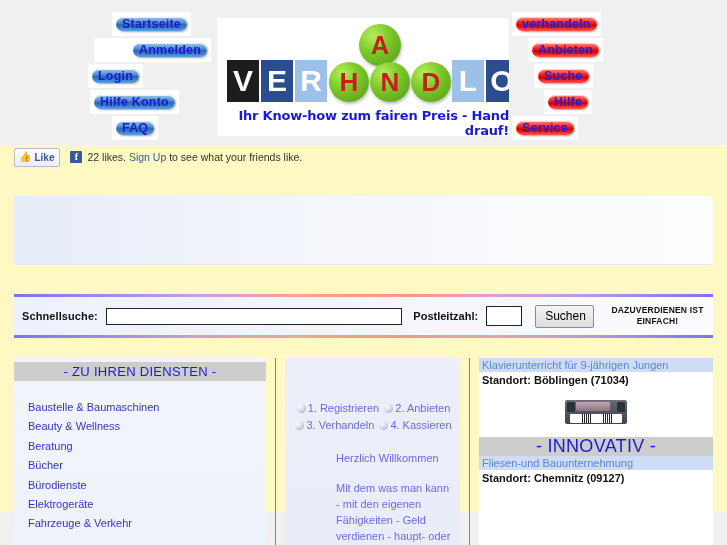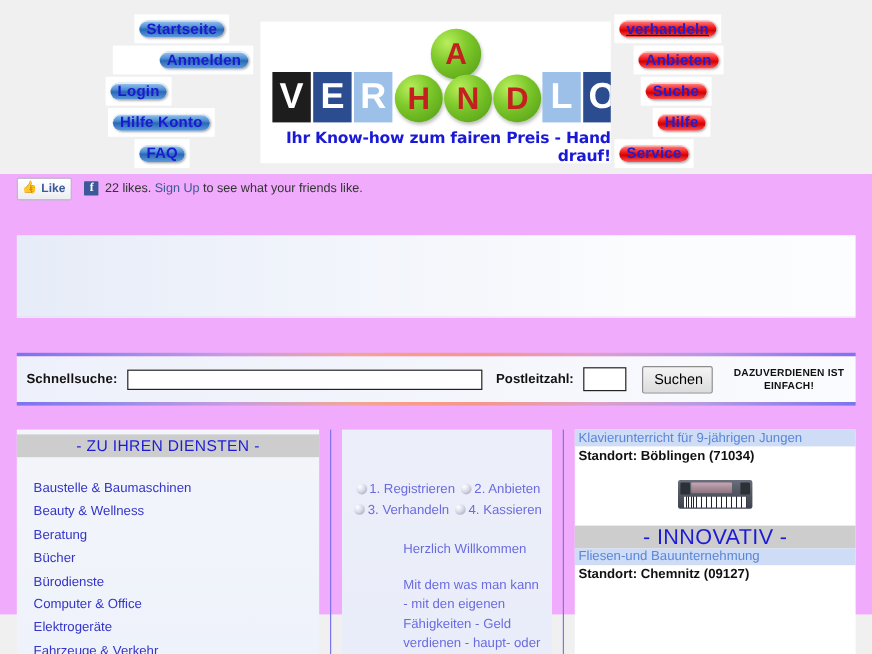--- a/index.html
+++ b/index.html
@@ -2,21 +2,21 @@
 <html><head>
 <meta charset="utf-8">
 <style>
   html, body {
     margin: 0; padding: 0;
     width: 727px; height: 545px;
     background: #f0f0f0;
     font-family: "Liberation Sans", sans-serif;
     overflow: hidden;
   }
-  .page { position: relative; width: 727px; height: 512px; background: #f0abfc; }
+  .page { position: relative; width: 727px; height: 512px; background: #fef9c3; }
 
   
   .header {
     position: relative;
     height: 145px;
     background: #f0f0f0;
   }
   .navcol {
     position: absolute;
     top: 12px;
@@ -28,21 +28,21 @@
   .navcol.left { left: 88px; align-items: flex-start; }
   .navcol.right { left: 512px; align-items: flex-start; }
   
   .btnwrap { background:#fff; padding:2px 4px; display:inline-block; }
   .btnwrap.left-a  { margin-left: 24px; }
   .btnwrap.left-b  { margin-left: 6px; padding-left: 39px; }
   .btnwrap.left-c  { margin-left: 0px; }
   .btnwrap.left-d  { margin-left: 2px; }
   .btnwrap.left-e  { margin-left: 24px; }
 
-  .btnwrap.right-a { margin-left: 0px; text-decoration: underline; }
+  .btnwrap.right-a { margin-left: 0px; }
   .btnwrap.right-b { margin-left: 16px; }
   .btnwrap.right-c { margin-left: 22px; }
   .btnwrap.right-d { margin-left: 32px; }
   .btnwrap.right-e { margin-left: 0px; }
 
   .pill {
     height: 20px;
     line-height: 20px;
     text-align: center;
     font-size: 12.5px;
@@ -424,21 +424,20 @@
   <div class="content">
 
     <div class="col-left">
       <div class="sect-head">- ZU IHREN DIENSTEN -</div>
       <div class="cat-list">
         <div class="cat-item">Baustelle &amp; Baumaschinen</div>
         <div class="cat-item">Beauty &amp; Wellness</div>
         <div class="cat-item">Beratung</div>
         <div class="cat-item">Bücher</div>
         <div class="cat-item">Bürodienste</div>
-        <div class="cat-item">Computer &amp; Office</div>
         <div class="cat-item">Elektrogeräte</div>
         <div class="cat-item">Fahrzeuge &amp; Verkehr</div>
       </div>
     </div>
 
     <div class="col-sep"></div>
 
     <div class="col-mid">
       <div class="steps"><span class="bullet"></span><span>1. Registrieren</span> <span class="bullet"></span><span>2.</span> <span>Anbieten</span> <span class="bullet"></span><span>3. Verhandeln</span> <span class="bullet"></span><span>4. Kassieren</span></div>
       <div class="welcome">

